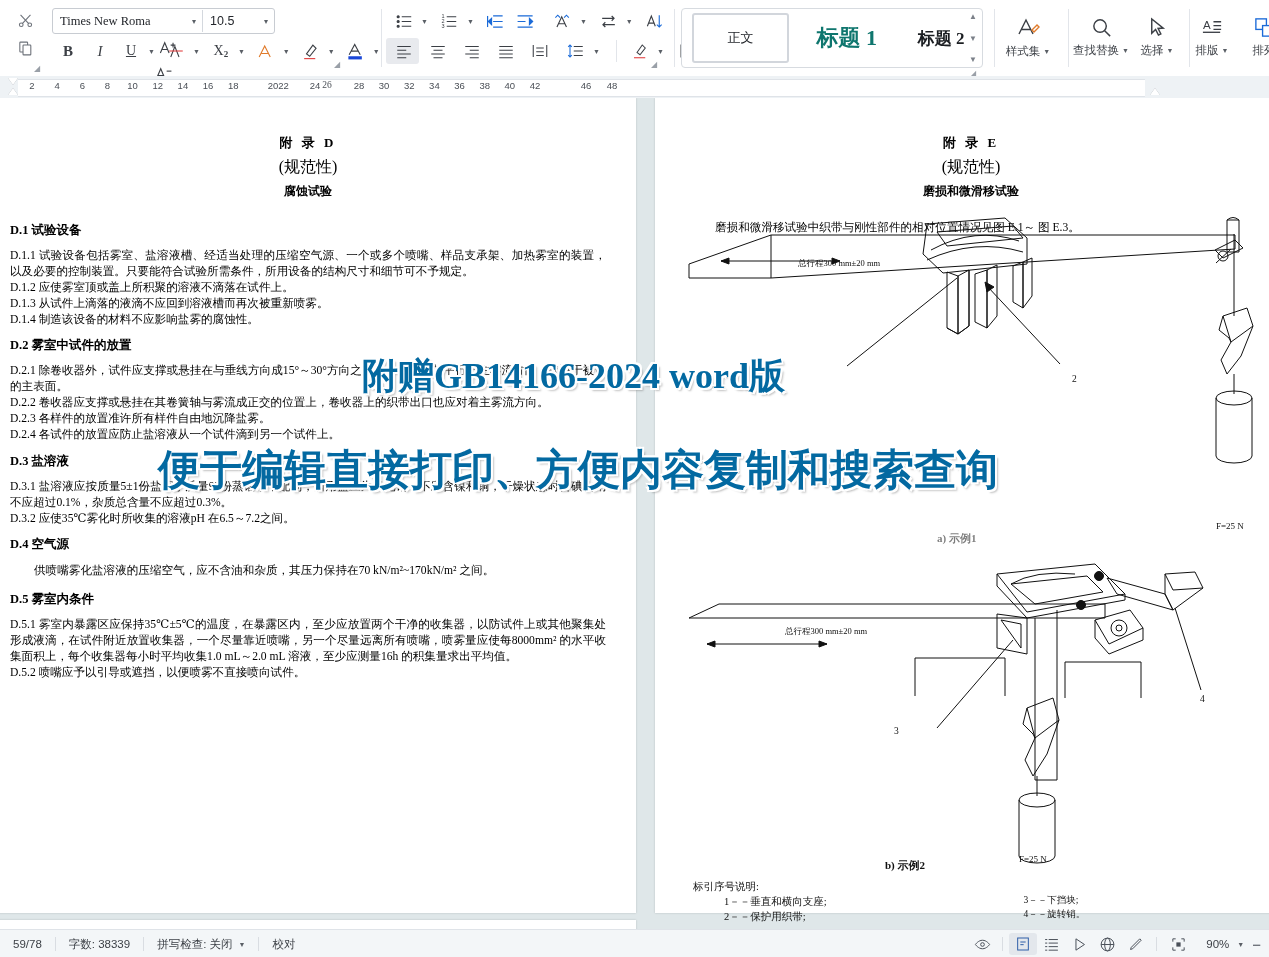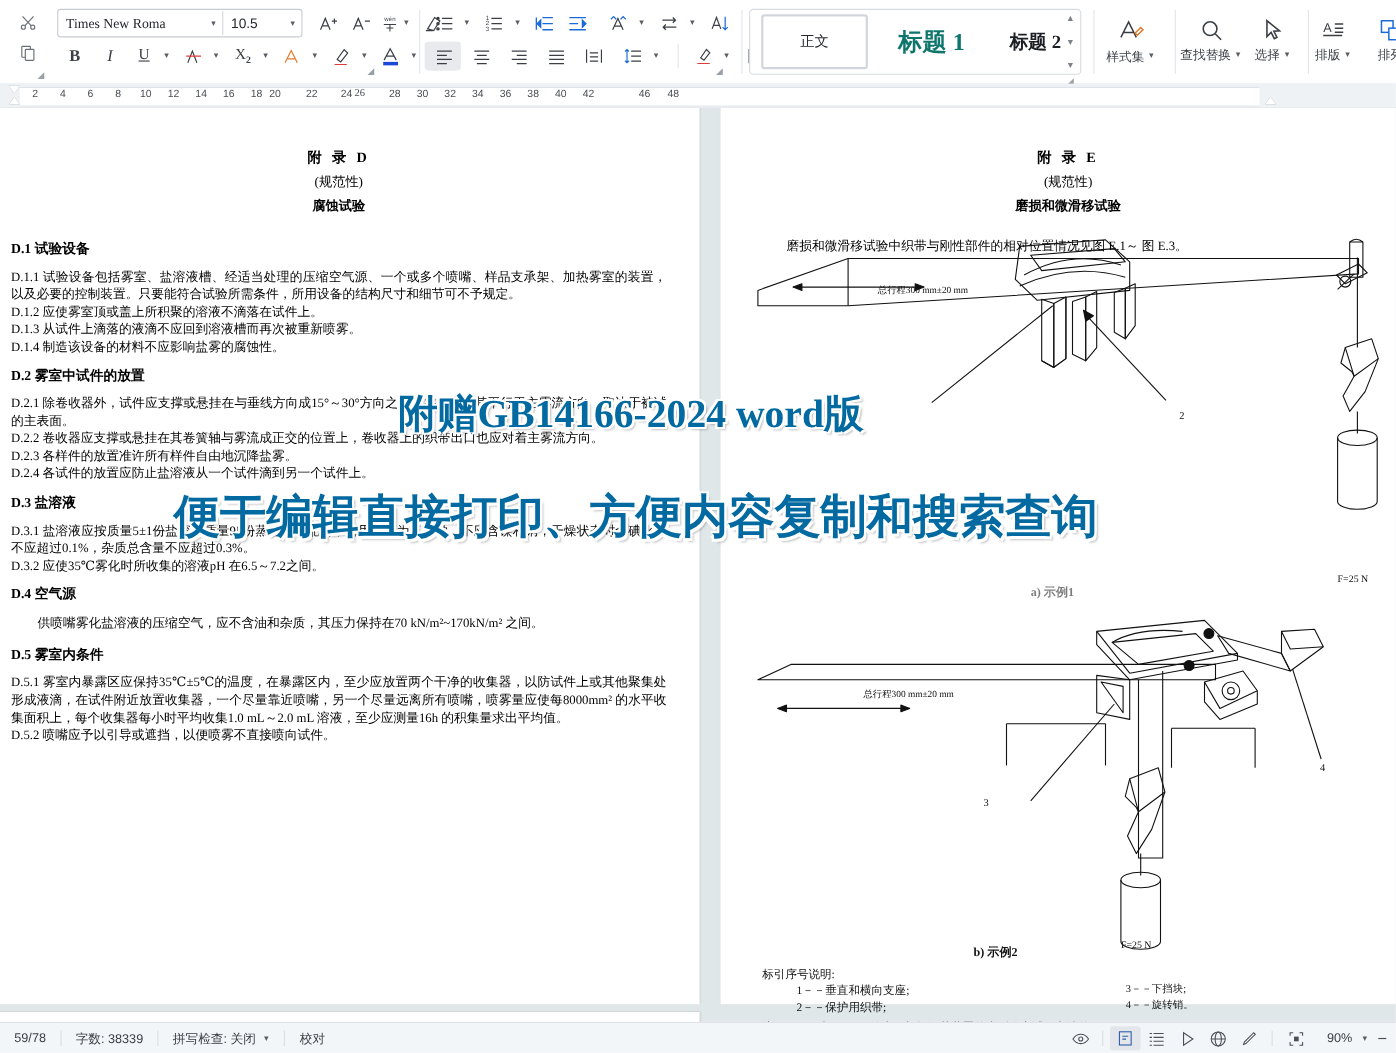--- a/index.html
+++ b/index.html
@@ -55,21 +55,21 @@
   
   .canvas{position:absolute;left:0;top:98px;width:1269px;height:831px;background:#dfe7e9;overflow:hidden;}
   .page{position:absolute;top:0;background:#fff;box-shadow:0 0 2px rgba(0,0,0,.18);}
   .pageL{left:-18px;width:654px;height:815px;}
   .pageR{left:655px;width:632px;height:815px;}
   .pageBot{position:absolute;left:-18px;top:822px;width:654px;height:30px;background:#fff;box-shadow:0 0 2px rgba(0,0,0,.18);}
 
   .doc{font-family:"Liberation Serif","DejaVu Serif",serif;color:#000;}
   .ctr{text-align:center;}
   .hdr1{font-size:13px;font-weight:bold;letter-spacing:3px;}
-  .hdr2{font-size:12px;}
+  .hdr2{font-size:16px;}
   .hdr3{font-size:12px;font-weight:bold;}
   .h2{font-size:12.5px;font-weight:bold;}
   .p{font-size:11.6px;line-height:1.37;text-align:justify;}
   .pi{font-size:11.6px;line-height:1.37;text-indent:24px;}
 
   
   .wm{position:absolute;left:0;top:0;width:1269px;height:831px;pointer-events:none;}
   .wmtxt{position:absolute;white-space:nowrap;color:#0369a1;font-weight:bold;
      font-family:"Liberation Serif","DejaVu Serif",serif;
      text-shadow:2px 2px 0 #fff, -2px -2px 0 #fff, 2px -2px 0 #fff, -2px 2px 0 #fff,
@@ -111,21 +111,21 @@
         <span class="ico">
           <svg width="17" height="17" viewBox="0 0 24 24" fill="none" stroke="#6b7078" stroke-width="1.5">
             <rect x="4" y="3" width="11" height="14" rx="1"></rect>
               <rect x="8.5" y="7" width="11" height="14" rx="1" fill="#fff"></rect>
           </svg>
         </span>
       </div>
       <div class="g-launch" style="left:26px;top:58px;">◢</div>
     </div>
 
-    <div class="rb-row" style="left:52px;top:8px;">
+    <div class="rb-row" style="left:52px;top:8px;flex-direction:column;">
       <div class="fontbox">
         <div class="nm">Times New Roma</div>
         <div class="cv">▾</div>
         <div class="dv"></div>
         <div class="sz">10.5</div>
         <div class="cv">▾</div>
       </div>
       <div class="btn" style="margin-left:8px;">
         <svg width="19" height="19" viewBox="0 0 24 24" fill="none" stroke="#3b3f45" stroke-width="1.4">
           <path d="M3 19 L8.5 6 L14 19 M5.3 14.5 H11.8"></path>
@@ -400,21 +400,21 @@
     <div id="ruler-ticks">
         <div class="tick" style="left: 32px;">2</div>
         <div class="tick" style="left: 57.15px;">4</div>
         <div class="tick" style="left: 82.3px;">6</div>
         <div class="tick" style="left: 107.45px;">8</div>
         <div class="tick" style="left: 132.6px;">10</div>
         <div class="tick" style="left: 157.75px;">12</div>
         <div class="tick" style="left: 182.9px;">14</div>
         <div class="tick" style="left: 208.05px;">16</div>
         <div class="tick" style="left: 233.2px;">18</div>
-        <div class="tick" style="left: 250px;">20</div>
+        <div class="tick" style="left: 273px;">20</div>
         <div class="tick" style="left: 283.5px;">22</div>
         <div class="tick" style="left: 315px;">24</div>
         <div class="tick" style="left: 327px; font-family: Liberation Serif, serif;">26</div>
         <div class="tick" style="left: 358.95px;">28</div>
         <div class="tick" style="left: 384.1px;">30</div>
         <div class="tick" style="left: 409.25px;">32</div>
         <div class="tick" style="left: 434.4px;">34</div>
         <div class="tick" style="left: 459.55px;">36</div>
         <div class="tick" style="left: 484.7px;">38</div>
         <div class="tick" style="left: 509.85px;">40</div>

